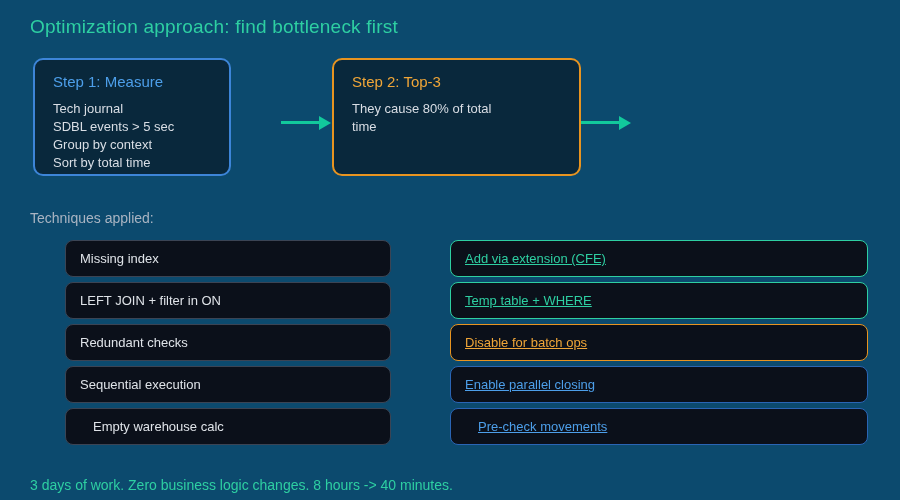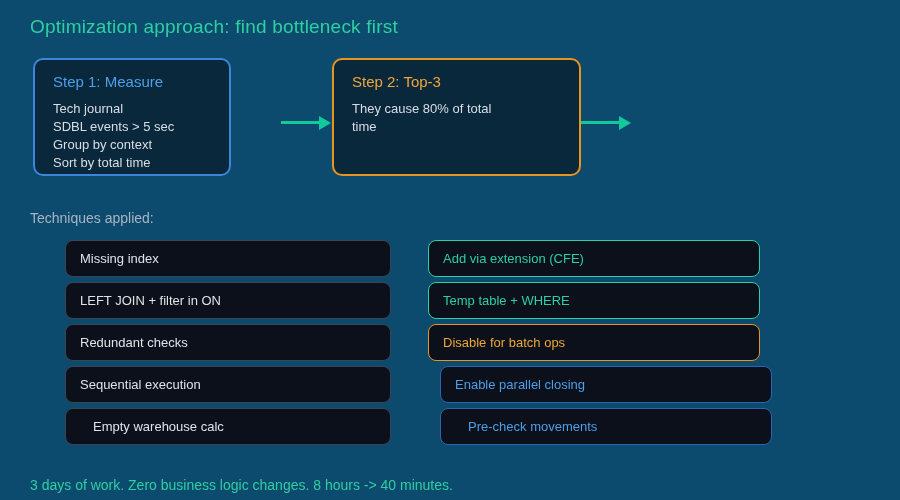--- a/index.html
+++ b/index.html
@@ -56,24 +56,24 @@
   }
 
   
   .tech-row{
     position:absolute;height:37px;box-sizing:border-box;
     border:1px solid #3b4454;border-radius:8px;
     display:flex;align-items:center;padding-left:14px;
     font-size:13px;color:#dfe3e8;background:#0b101a;
   }
   .tech-problem{left:30px;width:326px;margin-left:35px;}
-  .tech-solution{left:428px;width:332px;border-width:1.5px;}
+  .tech-solution{left:450px;width:418px;border-width:1.5px;text-decoration:underline;}
   .tech-solution.teal{border-color:#2ecfa2;color:#2ecfa2;}
   .tech-solution.orange{border-color:#e89420;color:#f0a638;}
-  .tech-solution.blue{border-color:#2a65b5;color:#4d9fea;margin-left:12px;}
+  .tech-solution.blue{border-color:#2a65b5;color:#4d9fea;}
   .row-y-0{top:240px;} .row-y-1{top:282px;} .row-y-2{top:324px;}
   .row-y-3{top:366px;} .row-y-4{top:408px;padding-left:27px;}
 
   .page-footer{
     position:absolute;left:30px;top:466px;
     font-size:14px;color:#2ecfa2;margin-top:11px;
   }
 </style>
 </head>
 <body>

